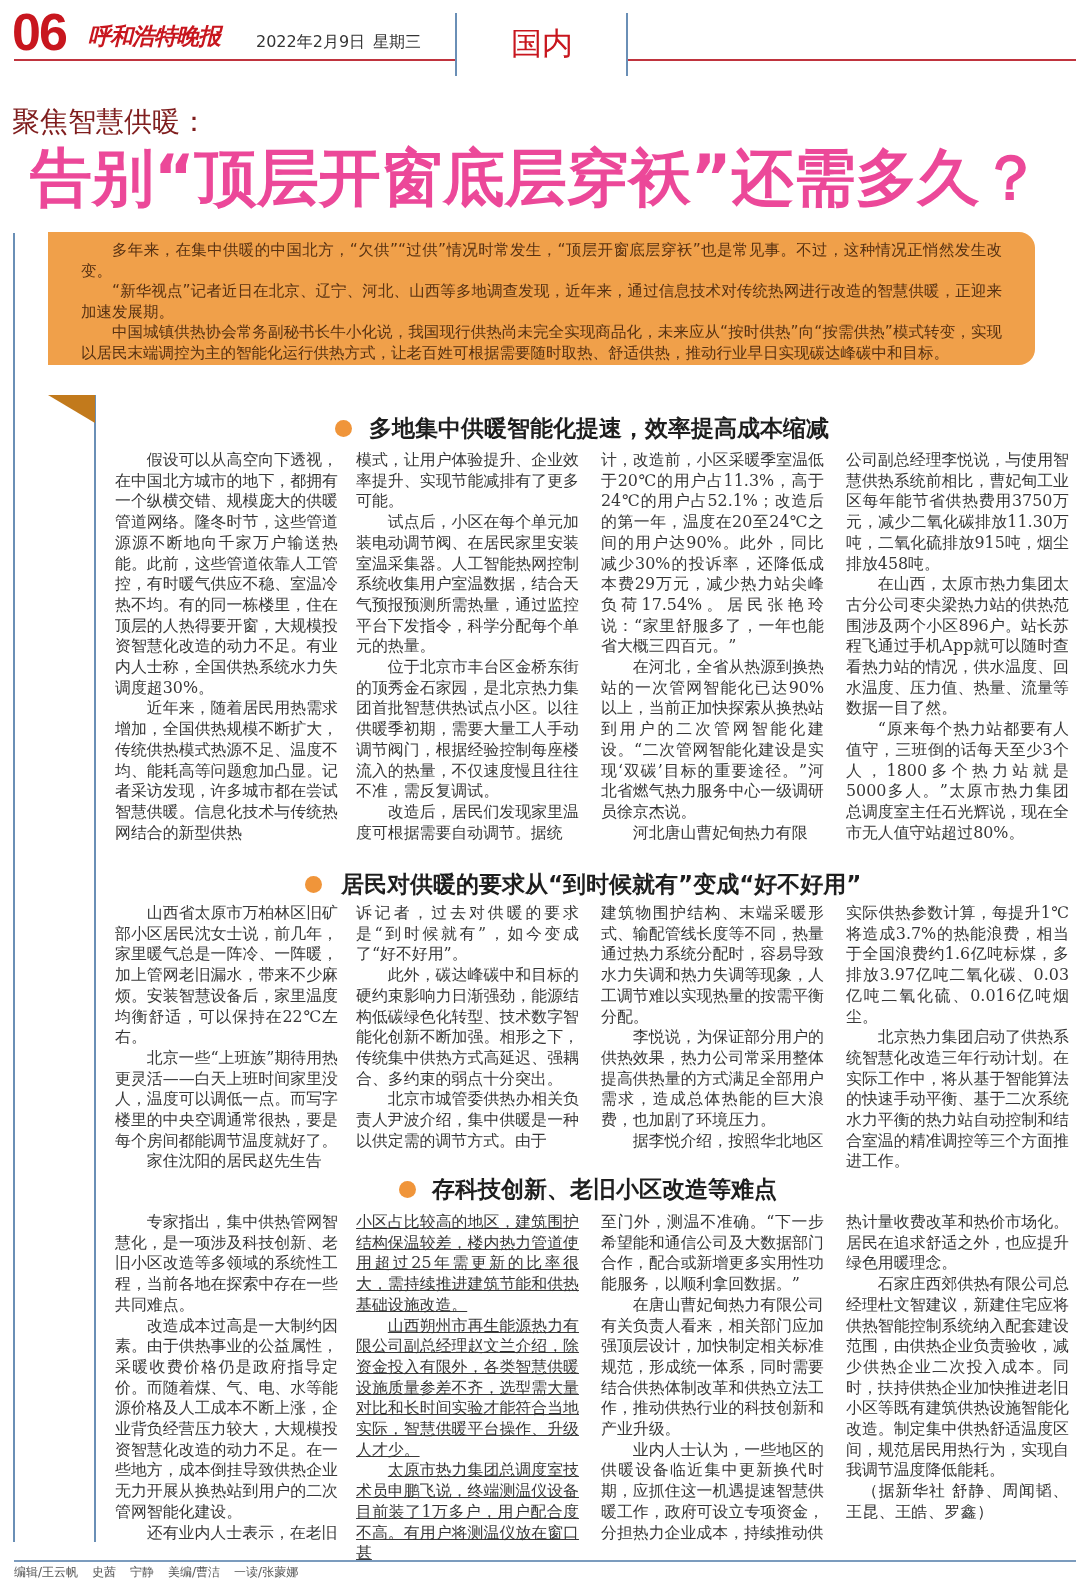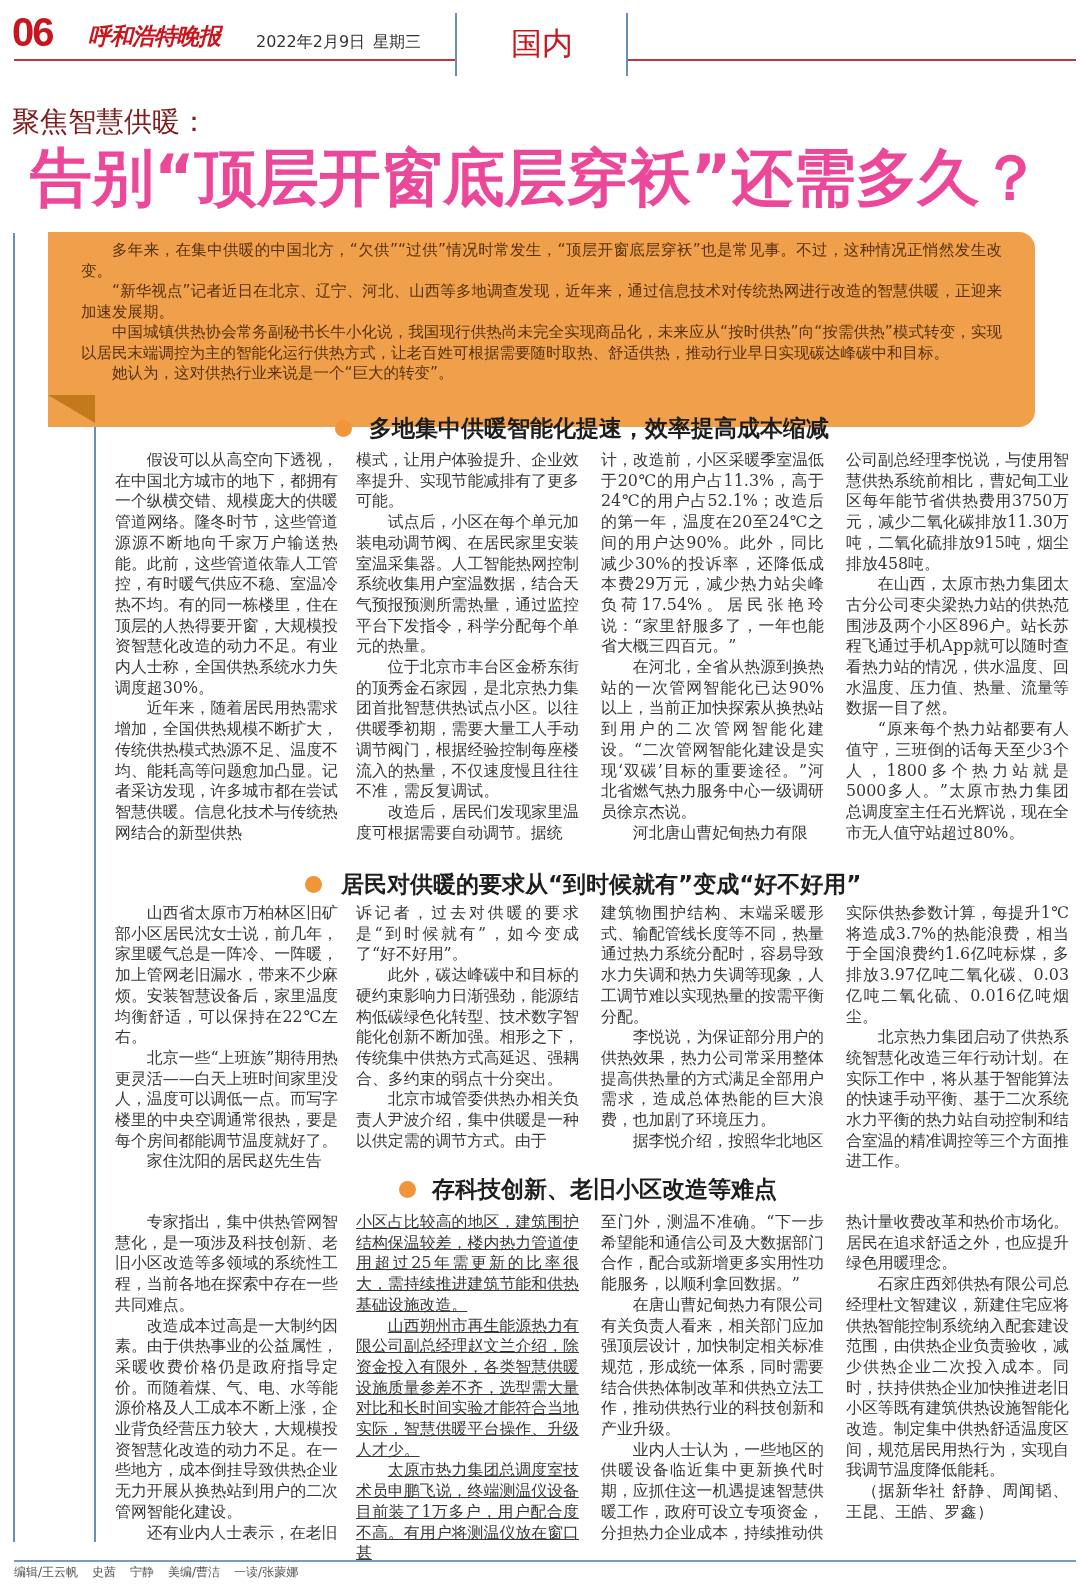--- a/index.html
+++ b/index.html
@@ -2,37 +2,37 @@
 <html style="--accent-red: #c8161e; --header-rule: #c0343e; --rule-blue: #6a8fb6; --lead-bg: #f0a04a; --lead-fold: #c27a1c; --lead-text: #573112; --bullet: #f0953a; --footer-rule: #7b9bbd;"><head>
 <meta charset="utf-8">
 <style>
   * { margin: 0; padding: 0; box-sizing: border-box; }
   html, body { width: 1080px; height: 1592px; background: #ffffff; overflow: hidden; }
   body { position: relative; font-family: "DejaVu Serif", serif; color: #383838; }
   .abs { position: absolute; }
 
   
   .page-num { left: 12px; top: 4px; font-family: "Liberation Sans", sans-serif; font-weight: bold;
-              font-size: 40px; line-height: 56px; color: var(--accent-red, #c8161e); letter-spacing: -2px; }
+              font-size: 52px; line-height: 56px; color: var(--accent-red, #c8161e); letter-spacing: -2px; }
   .masthead { left: 88px; top: 22px; font-family: "DejaVu Serif", serif; font-style: italic; font-weight: bold;
               font-size: 23px; line-height: 28px; color: var(--accent-red, #c8161e); letter-spacing: -1px; }
   .date { left: 256px; top: 35px; font-family: "DejaVu Sans", sans-serif; font-size: 16px; line-height: 14px; color: #333; }
   .date span + span { margin-left: 8px; }
   .hrule-red { top: 59px; height: 2px; background: var(--header-rule, #c0343e); }
   .vrule { width: 2px; background: var(--rule-blue, #6a8fb6); }
   .section-label { left: 458px; width: 168px; top: 24px; text-align: center; font-family: "DejaVu Sans", sans-serif;
                    font-size: 31px; line-height: 38px; color: var(--accent-red, #c8161e); }
 
   
   .kicker { left: 12px; top: 104px; font-family: "DejaVu Sans", sans-serif; font-size: 28px; line-height: 36px; color: #7f1d1d; }
   .title { left: 30px; width: 1010px; top: 144px; text-align: center; white-space: nowrap; font-family: "DejaVu Sans", sans-serif;
            font-weight: bold; font-size: 62px; line-height: 68px; color: #ec4899; }
 
   
-  .lead-box { left: 48px; top: 232px; width: 987px; height: 195px; background: var(--lead-bg, #f0a04a);
+  .lead-box { left: 48px; top: 232px; width: 987px; height: 133px; background: var(--lead-bg, #f0a04a);
               border-radius: 0 16px 16px 0; padding: 8px 33px 0 33px; color: var(--lead-text, #573112);
               font-family: "DejaVu Sans", sans-serif; font-size: 15.5px; line-height: 20.5px; text-align: justify; overflow: hidden; }
   .lead-box p { text-indent: 2em; }
   .fold { left: 48px; top: 395px; width: 0; height: 0; border-top: 28px solid var(--lead-fold, #c27a1c); border-left: 47px solid transparent; }
 
   
   .sec-bullet { width: 17px; height: 17px; border-radius: 50%; background: var(--bullet, #f0953a); }
   .sec-heading { font-family: "DejaVu Sans", sans-serif; font-weight: bold; font-size: 23px; line-height: 28px; color: #1e1e1e; white-space: nowrap; }
   .col { width: 223px; font-size: 15.9px; line-height: 20.7px; text-align: justify; color: #383838; }
   .col p { text-indent: 2em; }

